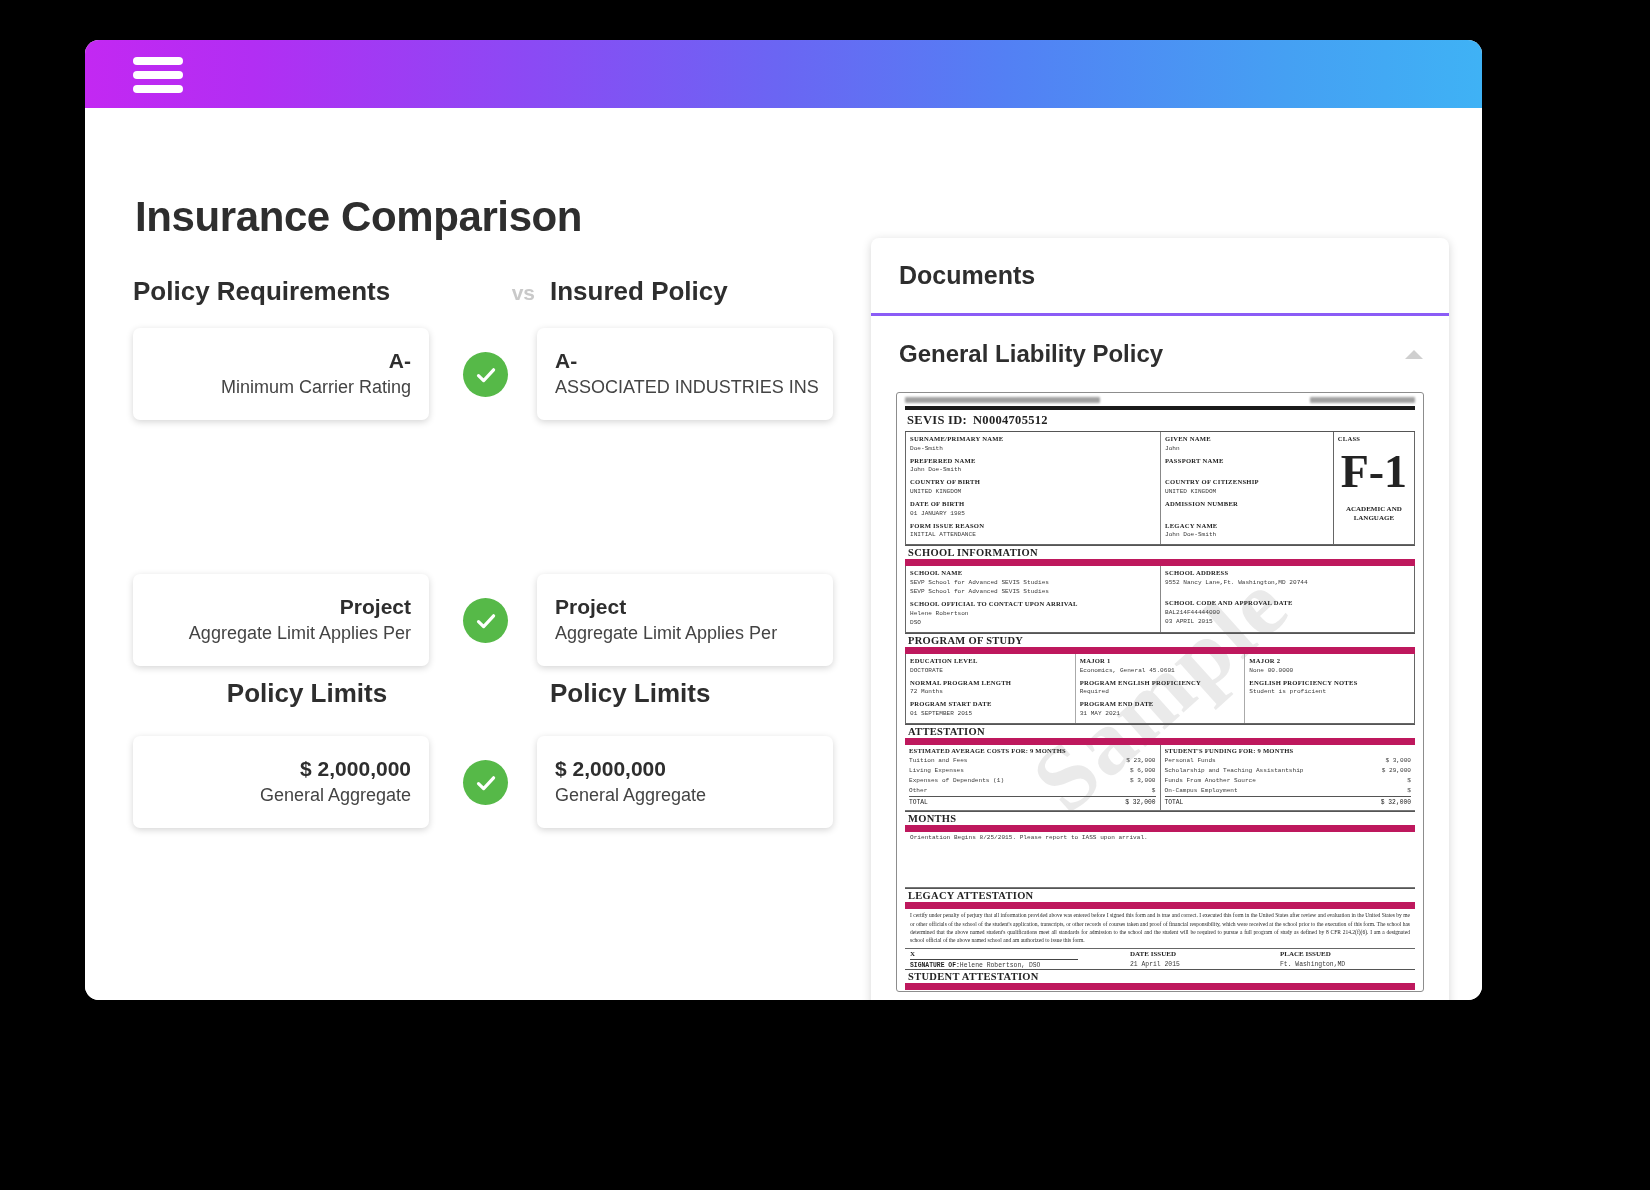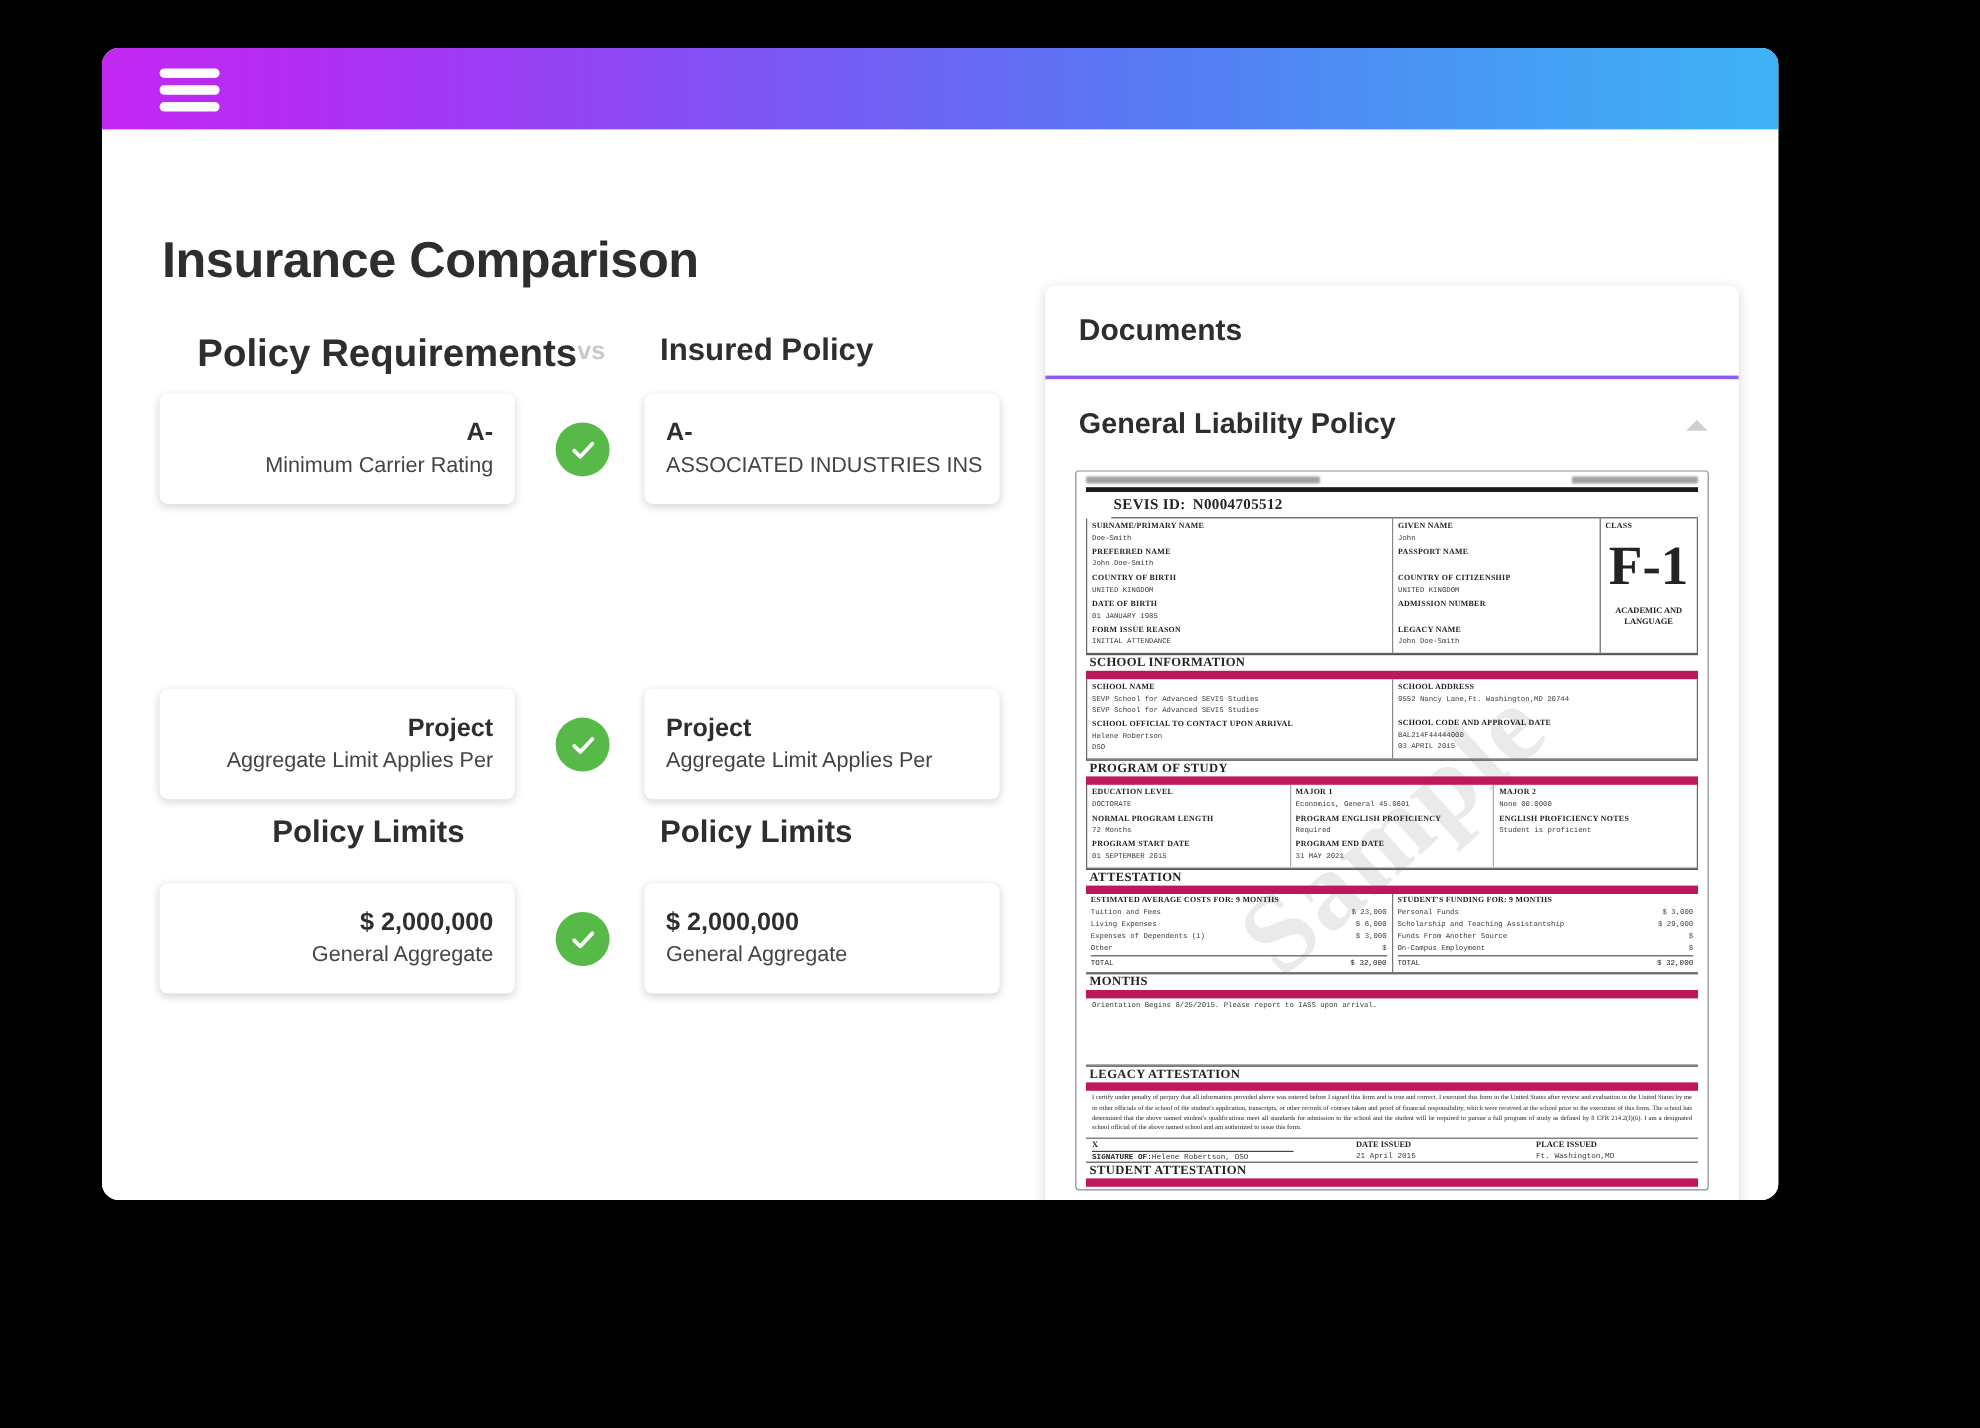--- a/index.html
+++ b/index.html
@@ -85,30 +85,30 @@
   }
 
   .cmp-headers {
     position: relative;
     height: 52px;
   }
   .cmp-head-left {
     position: absolute;
     left: 0;
     width: 348px;
-    text-align: right;
-    font-size: 32px;
+    text-align: left;
+    font-size: 26px;
     font-weight: bold;
     color: #2e2e2e;
   }
   .cmp-head-vs {
     position: absolute;
     left: 348px;
     width: 54px;
-    text-align: left;
+    text-align: right;
     font-size: 21px;
     font-weight: bold;
     color: #c9c9c9;
     padding-top: 5px;
   }
   .cmp-head-right {
     position: absolute;
     left: 402px;
     width: 348px;
     text-align: left;
@@ -269,21 +269,20 @@
   .blur-line i { display:block; height:6px; background:#555; border-radius:1px; }
 
   .rule-thick { height: 4px; background: #1a1a1a; margin: 1px 0 2px 0; }
 
   .sevis-row {
     font-size: 12.5px;
     font-weight: bold;
     letter-spacing: .3px;
     padding: 1px 0 3px 2px;
     border-bottom: 1px solid #555;
-    margin-left: 21px;
   }
   .sevis-row b { font-weight: bold; margin-left: 6px; }
 
   .grid-box { border: 1px solid #666; border-top: none; }
 
   .row3 { display: flex; }
   .col-a { flex: 0 0 50%; padding: 2px 4px; }
   .col-b { flex: 0 0 34%; padding: 2px 4px; border-left: 1px solid #888; }
   .col-c { flex: 1;       padding: 2px 4px; border-left: 1px solid #666; text-align: center; }
 

